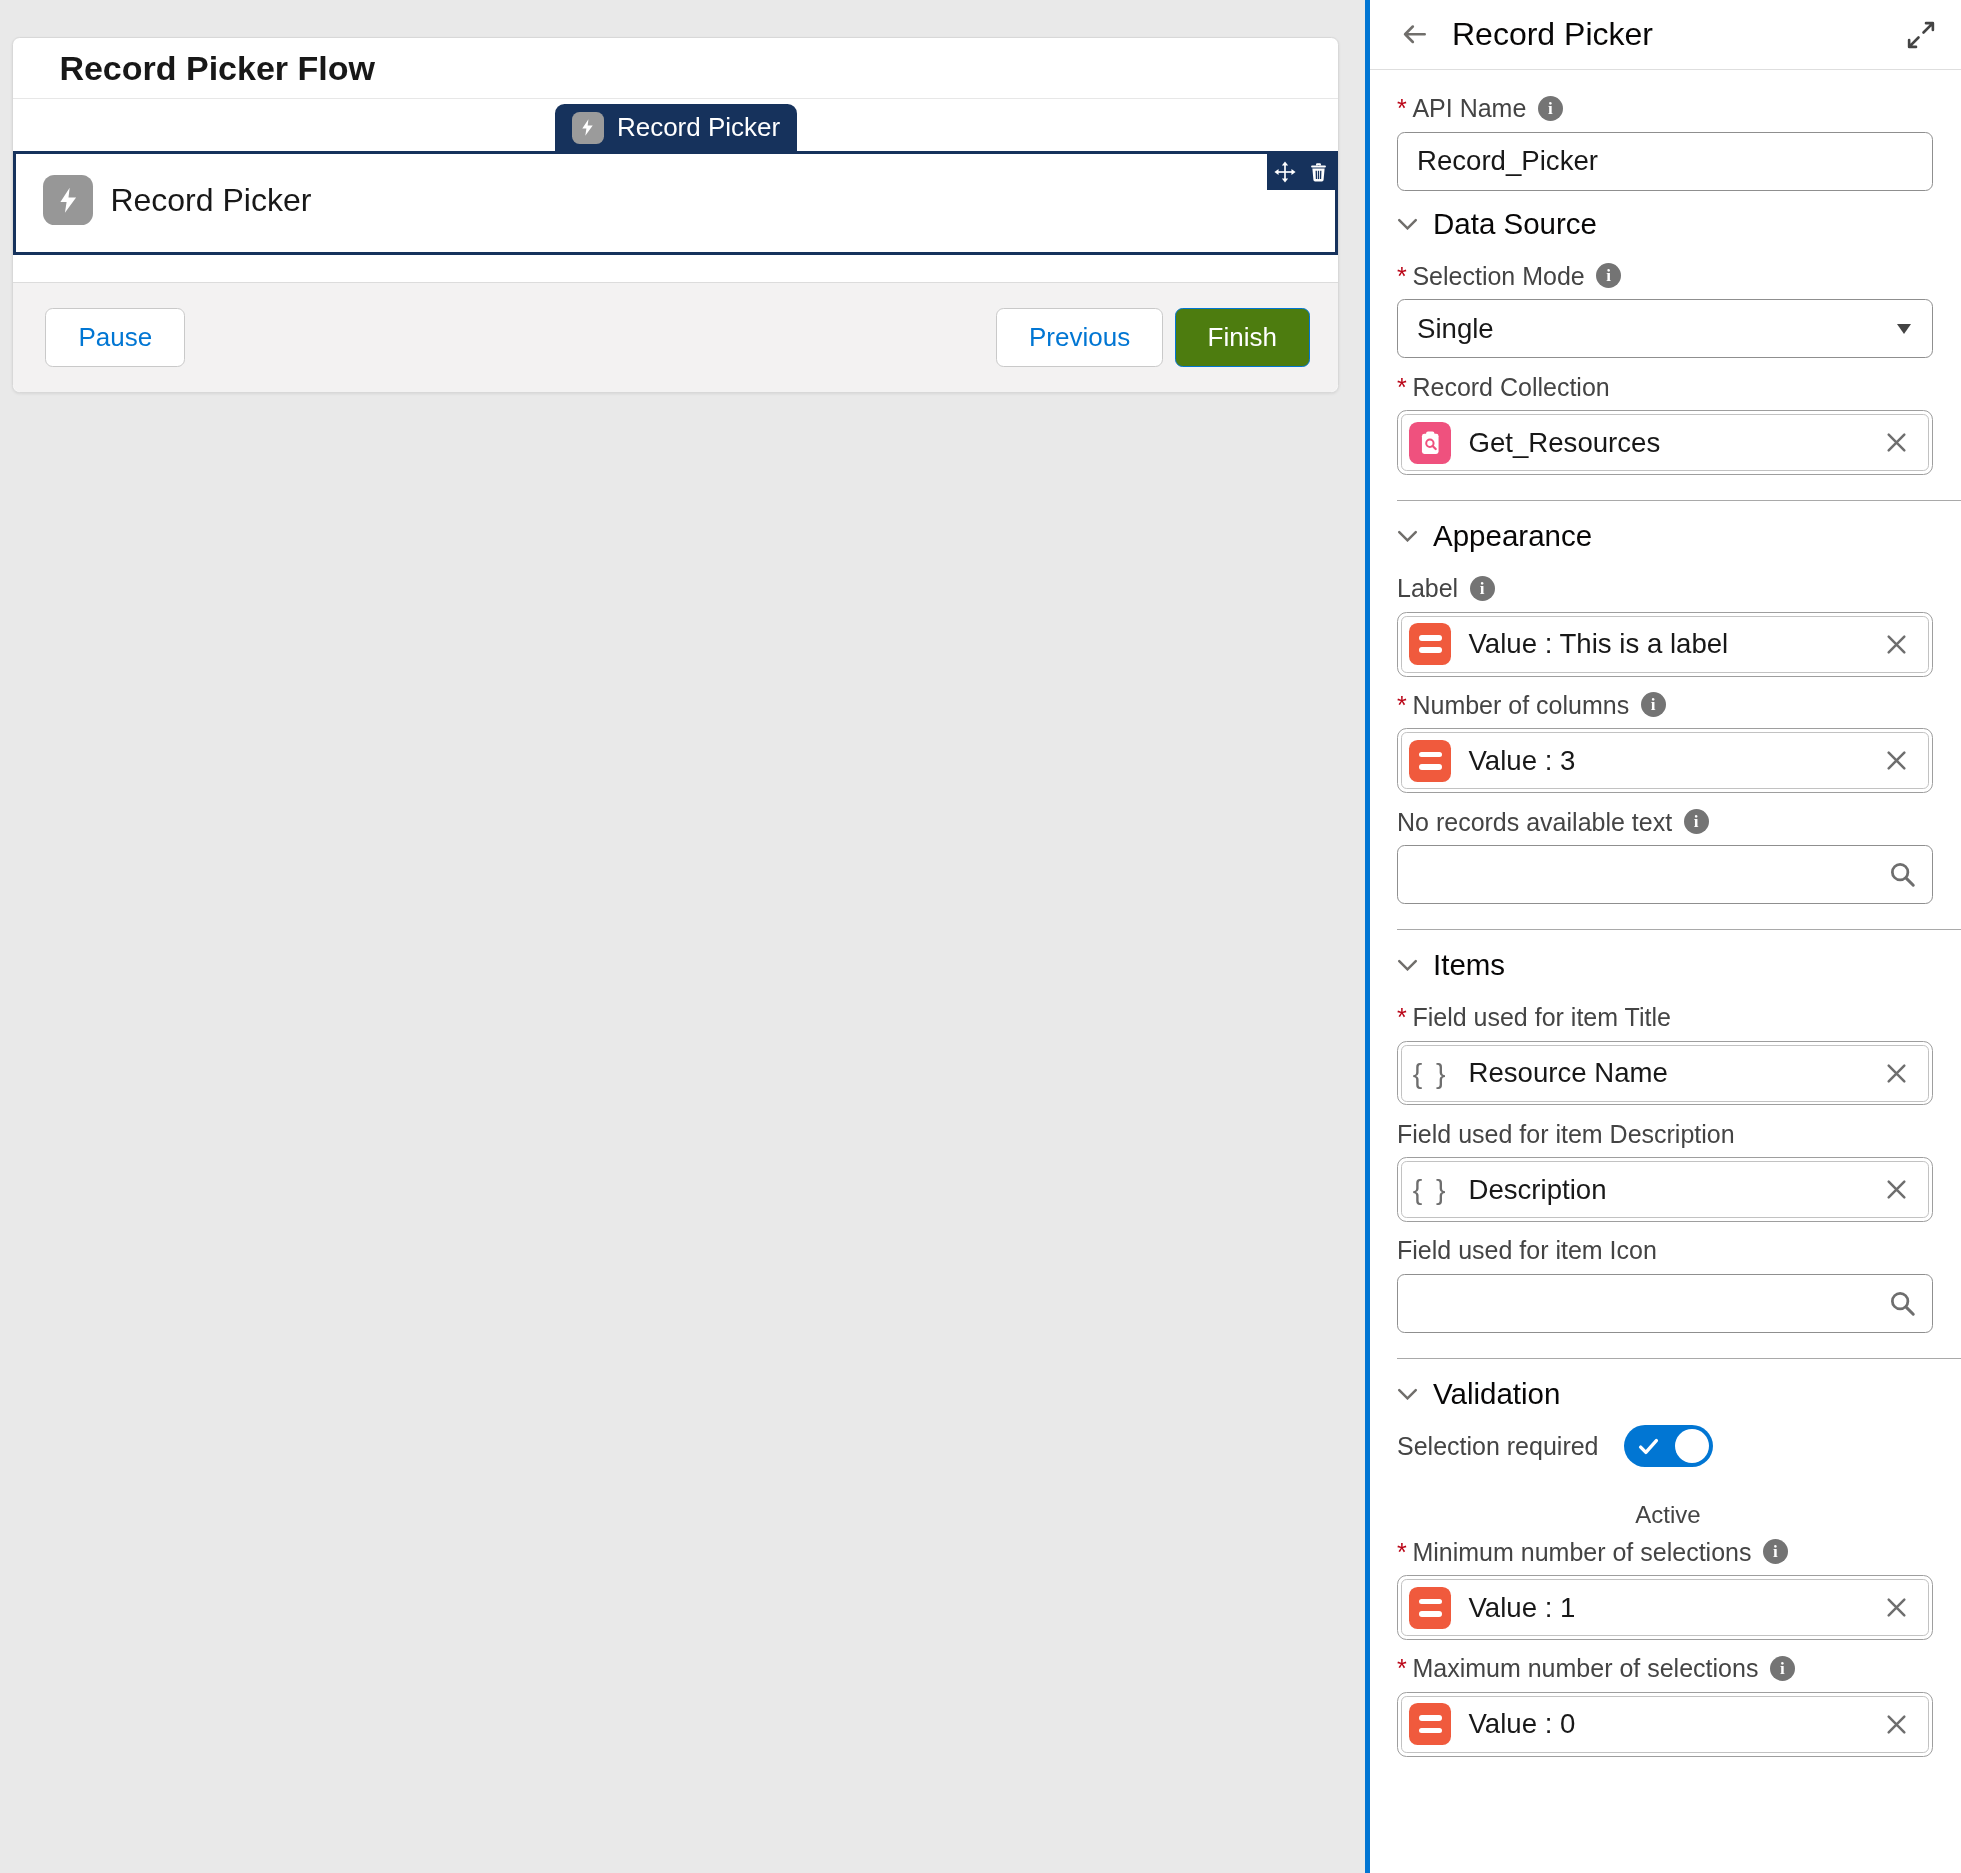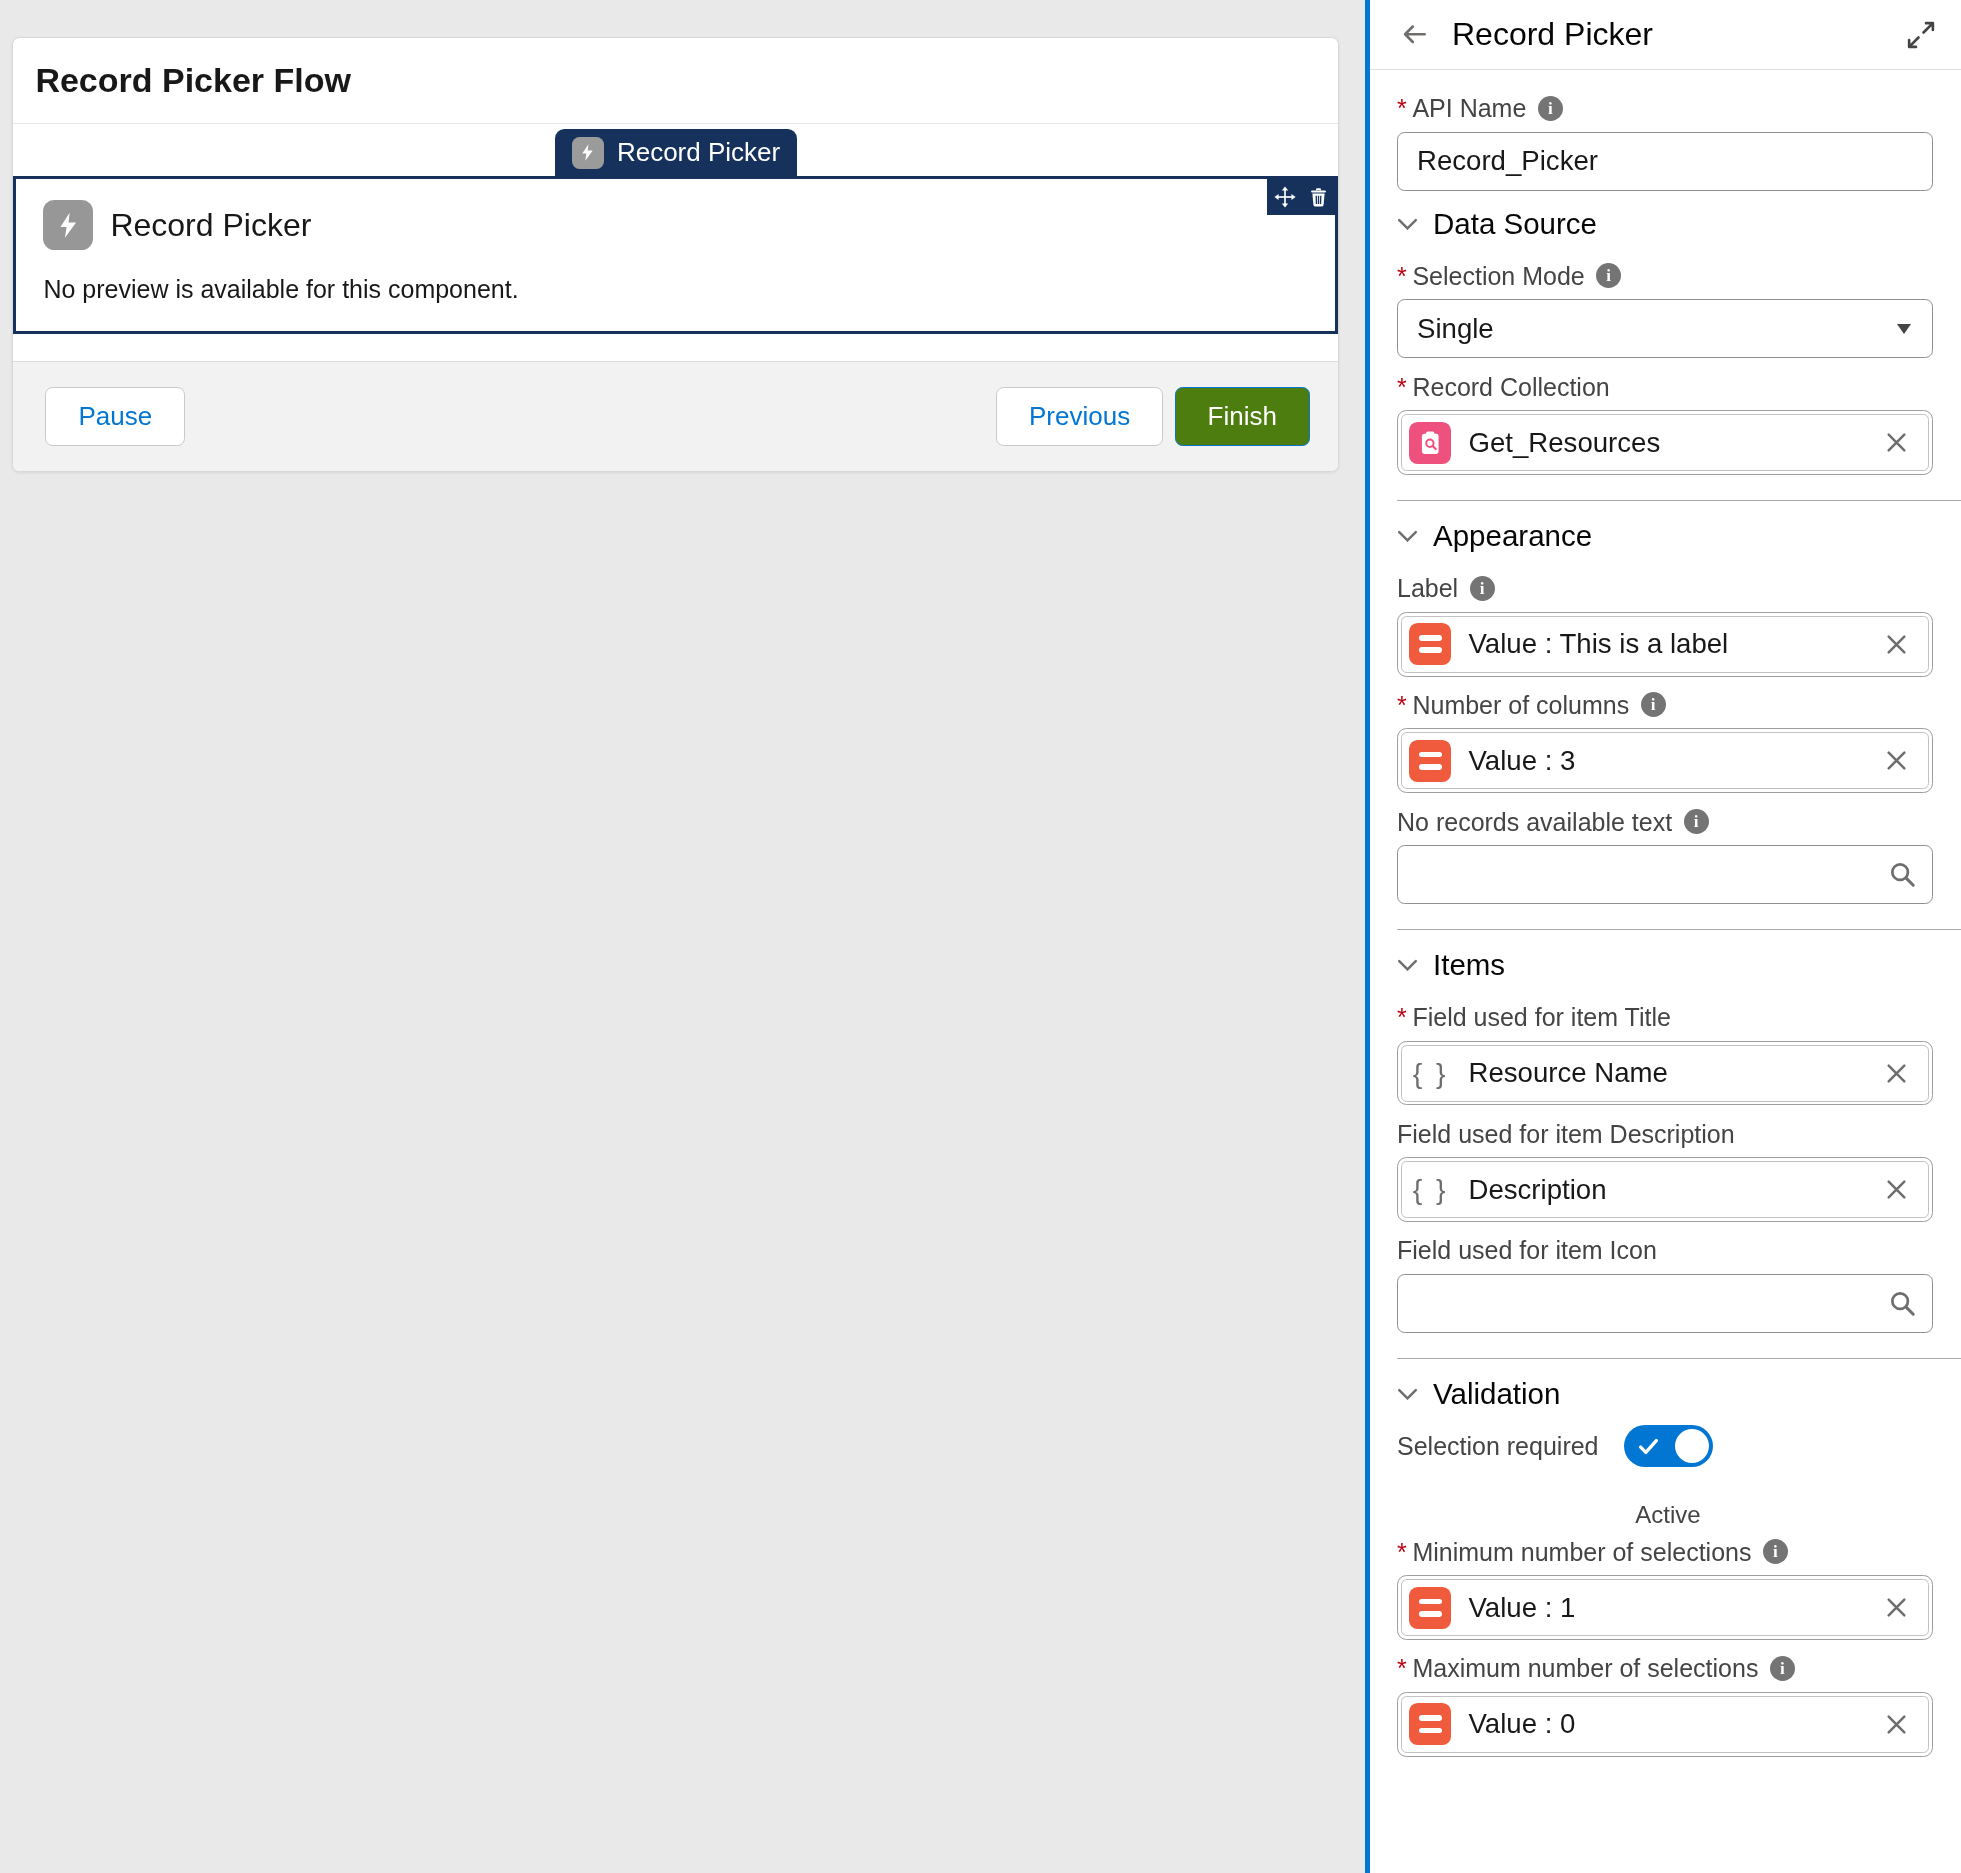--- a/index.html
+++ b/index.html
@@ -3,21 +3,21 @@
 <meta charset="utf-8">
 <style>
   * { box-sizing: border-box; margin: 0; padding: 0; }
   html,body { width: 1961px; height: 1874px; overflow: hidden; }
   body { font-family: "Liberation Sans", "DejaVu Sans", sans-serif; background:#e9e9e9; color:#181818; }
   .app { display:flex; width:1961px; height:1874px; }
 
   
   .canvas { width:1365px; flex:none; padding:37px 0 0 12.4px; background:#e9e9e9; }
   .card { width:1327px; background:#fff; border:1px solid #d8d8d8; border-radius:7.6px; box-shadow:0 1px 2.9px rgba(0,0,0,.08); }
-  .card-header { height:86px; display:flex; align-items:center; padding:0 22px; border-bottom:1.9px solid #e7e7e7; }
+  .card-header { height:61px; display:flex; align-items:center; padding:0 46px; border-bottom:1.9px solid #e7e7e7; }
   .flow-title { font-size:34px; font-weight:700; color:#181818; }
   .tab-row { height:52px; display:flex; justify-content:center; align-items:flex-end; }
   .tab { height:47px; background:#16325c; border-radius:9.5px 9.5px 0 0; display:flex; align-items:center; gap:13.3px; padding:0 17px; color:#fff; font-size:26px; cursor:pointer; }
   .bolt-sq { border-radius:7.6px; background:#9b9b9b; display:flex; align-items:center; justify-content:center; flex:none; }
   .tab .bolt-sq { width:32px; height:32px; }
   .component { position:relative; border:3.8px solid #16325c; background:#fff; padding:21px 27px 27px; }
   .icon-bar { position:absolute; top:0; right:0; width:68px; height:36px; background:#16325c; display:flex; align-items:center; justify-content:center; gap:11.4px; }
   .icon-bar svg { cursor:pointer; }
   .comp-row { display:flex; align-items:center; gap:17px; }
   .comp-bolt { width:50px; height:50px; border-radius:11.4px; background:#979797; display:flex; align-items:center; justify-content:center; }
@@ -114,21 +114,20 @@
           </svg>
         </div>
         <div class="comp-row">
           <span class="comp-bolt">
             <svg width="28.5" height="28.5" viewBox="0 0 24 24">
                 <polygon points="13.2,1.5 5.4,13.4 10.6,13.4 9.2,22.5 18.6,9.6 12.2,9.6" fill="#fff"></polygon>
               </svg>
           </span>
           <span class="comp-title">Record Picker</span>
         </div>
-        <p class="preview-text">No preview is available for this component.</p>
       </div>
 
       <div class="card-footer">
         <button class="btn">Pause</button>
         <span class="spacer"></span>
         <button class="btn">Previous</button>
         <span class="gap12"></span>
         <button class="btn brand">Finish</button>
       </div>
     </div>

